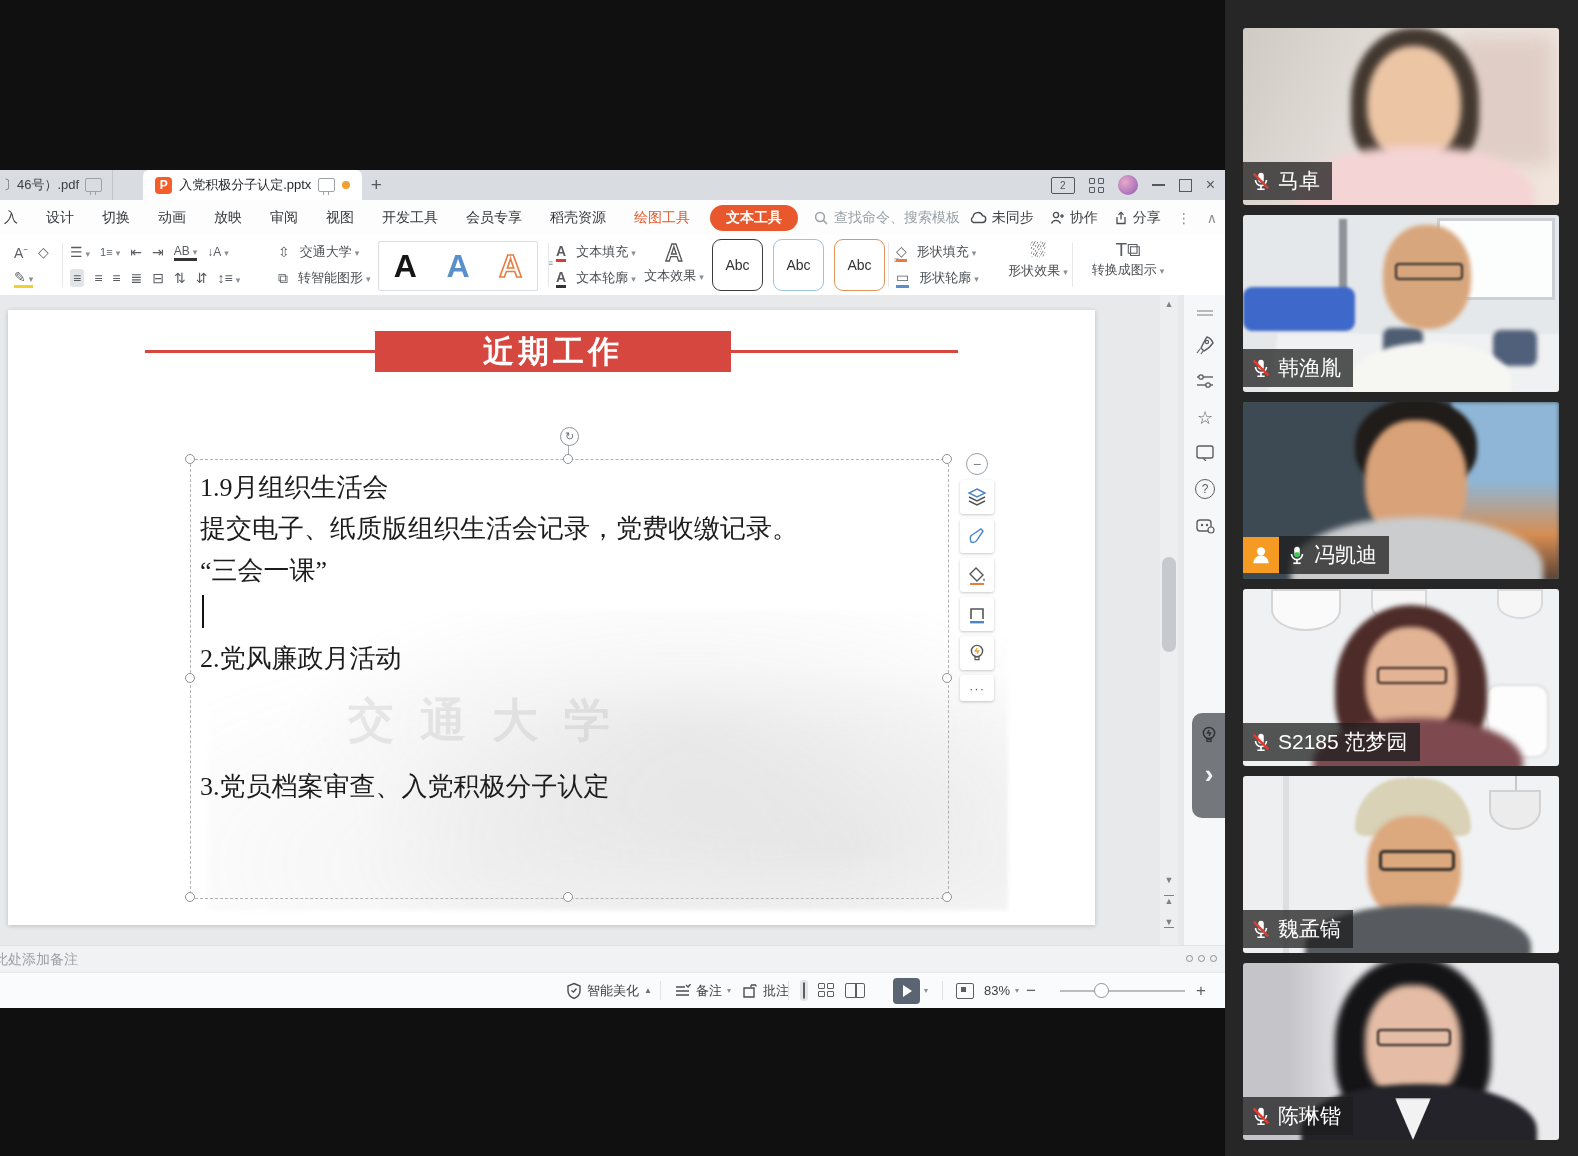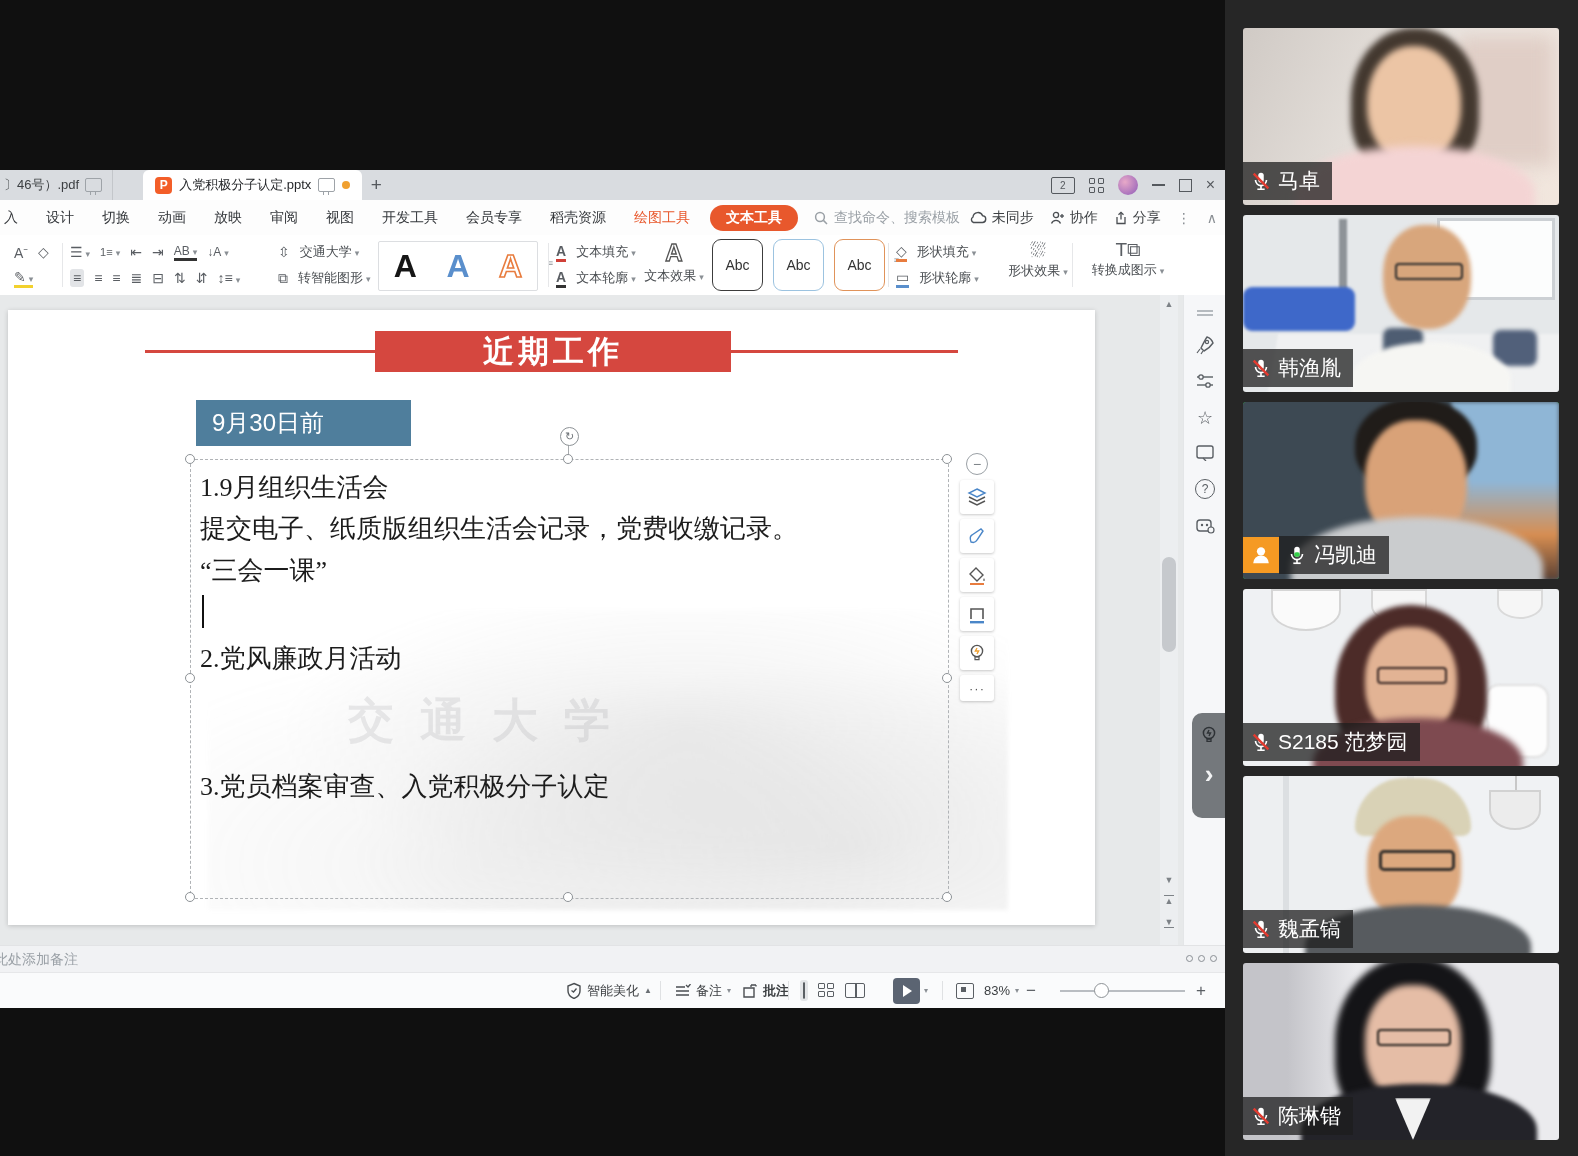--- a/index.html
+++ b/index.html
@@ -346,21 +346,20 @@
       </div>
     </div>
   </div>
 
   <div class="canvas">
     <div class="slide">
       <div class="wm-sketch"></div>
       <div class="wm-text">交通大学</div>
       <div class="title-line"></div>
       <div class="title-box">近期工作</div>
-      <div class="date-box">9月30日前</div>
 
       <div class="sel-box"></div>
       <div class="rotate-stem"></div>
       <div class="rotate-handle">↻</div>
       <span class="handle" style="left:177px;top:144px;"></span>
       <span class="handle" style="left:555px;top:144px;"></span>
       <span class="handle" style="left:934px;top:144px;"></span>
       <span class="handle" style="left:177px;top:363px;"></span>
       <span class="handle" style="left:934px;top:363px;"></span>
       <span class="handle" style="left:177px;top:582px;"></span>
@@ -493,21 +492,21 @@
     </div>
     <div class="sb-sep" style="left:660px;"></div>
     <div class="sb" style="left:674px;">
       <svg width="17" height="13" viewBox="0 0 17 13">
           <path d="M2 3h9M2 7h13M2 11h13" stroke="#4a4e52" stroke-width="1.4"></path>
           <path d="M12 1l2 2 2.5-3" fill="none" stroke="#4a4e52" stroke-width="1.3"></path>
         </svg>
       <span>备注</span>
       <span style="font-size:8px;color:#8a8f94;">▾</span>
     </div>
-    <div class="sb" style="left:742px;font-weight:bold;">
+    <div class="sb" style="left:742px;">
       <svg width="16" height="14" viewBox="0 0 16 14">
           <path d="M2 4h10v9H2z" fill="none" stroke="#4a4e52" stroke-width="1.4"></path>
           <path d="M9 1h5M14 1v1.5M9 1v2" stroke="#4a4e52" stroke-width="1.3"></path>
         </svg>
       <span>批注</span>
     </div>
     <div class="sb-sep" style="left:788px;"></div>
     <div class="sb" style="left:800px;gap:10px;">
       <span class="view-sel"><span class="view-ic v1"></span></span>
       <span class="view-grid">

